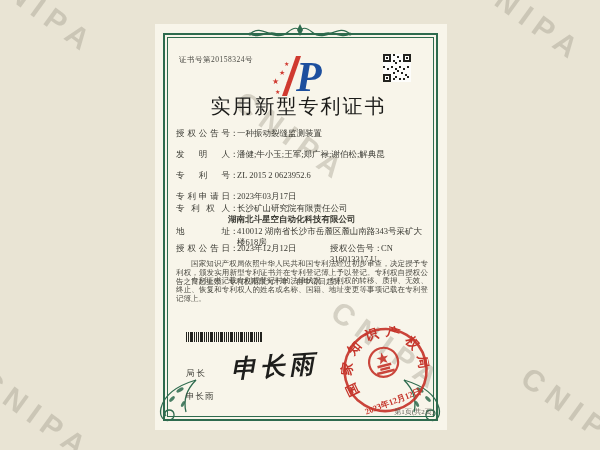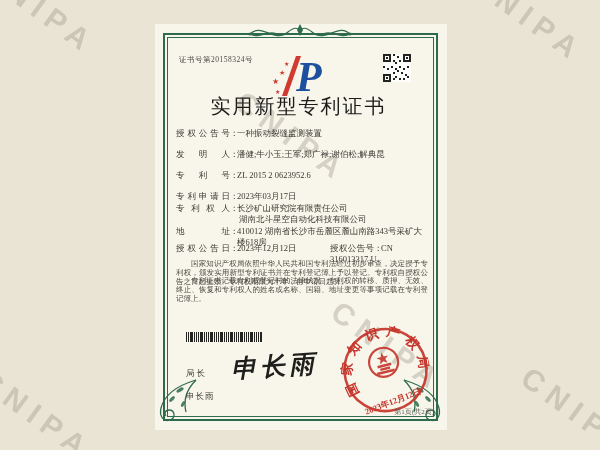--- a/index.html
+++ b/index.html
@@ -39,21 +39,21 @@
     font-size:20px;font-weight:400;letter-spacing:2px;color:#1c1c1a;
   }
   .frow{position:absolute;left:176px;width:252px;font-size:8.5px;color:#3a3a33;line-height:11px;}
   .flabel{
     display:inline-block;width:54px;vertical-align:top;
     text-align:justify;text-align-last:justify;
   }
   .fcolon{display:inline-block;width:7px;vertical-align:top;}
   .fvalue{display:inline-block;width:186px;vertical-align:top;}
   .r-name{top:128px}.r-inventor{top:149px}.r-patno{top:170px}.r-filing{top:191px}
-  .r-patentee{top:203px}.r-patentee2{top:214px;left:239px;width:191px;}
+  .r-patentee{top:203px}.r-patentee2{top:214px;left:228px;width:191px;font-weight:bold;}
   .r-address{top:226px}.r-grant1{top:243px}.r-grant2{top:243px;left:330px;width:100px;}
   .r-grant2 .flabel{width:44px;}
   .para{
     position:absolute;left:176px;width:252px;font-size:7.5px;line-height:9px;
     color:#4b4a42;text-align:justify;text-indent:15px;
   }
   .p1{top:259px}.p2{top:276px}
   .barcode{
     position:absolute;left:186px;top:332px;width:76px;height:10px;
     background:

